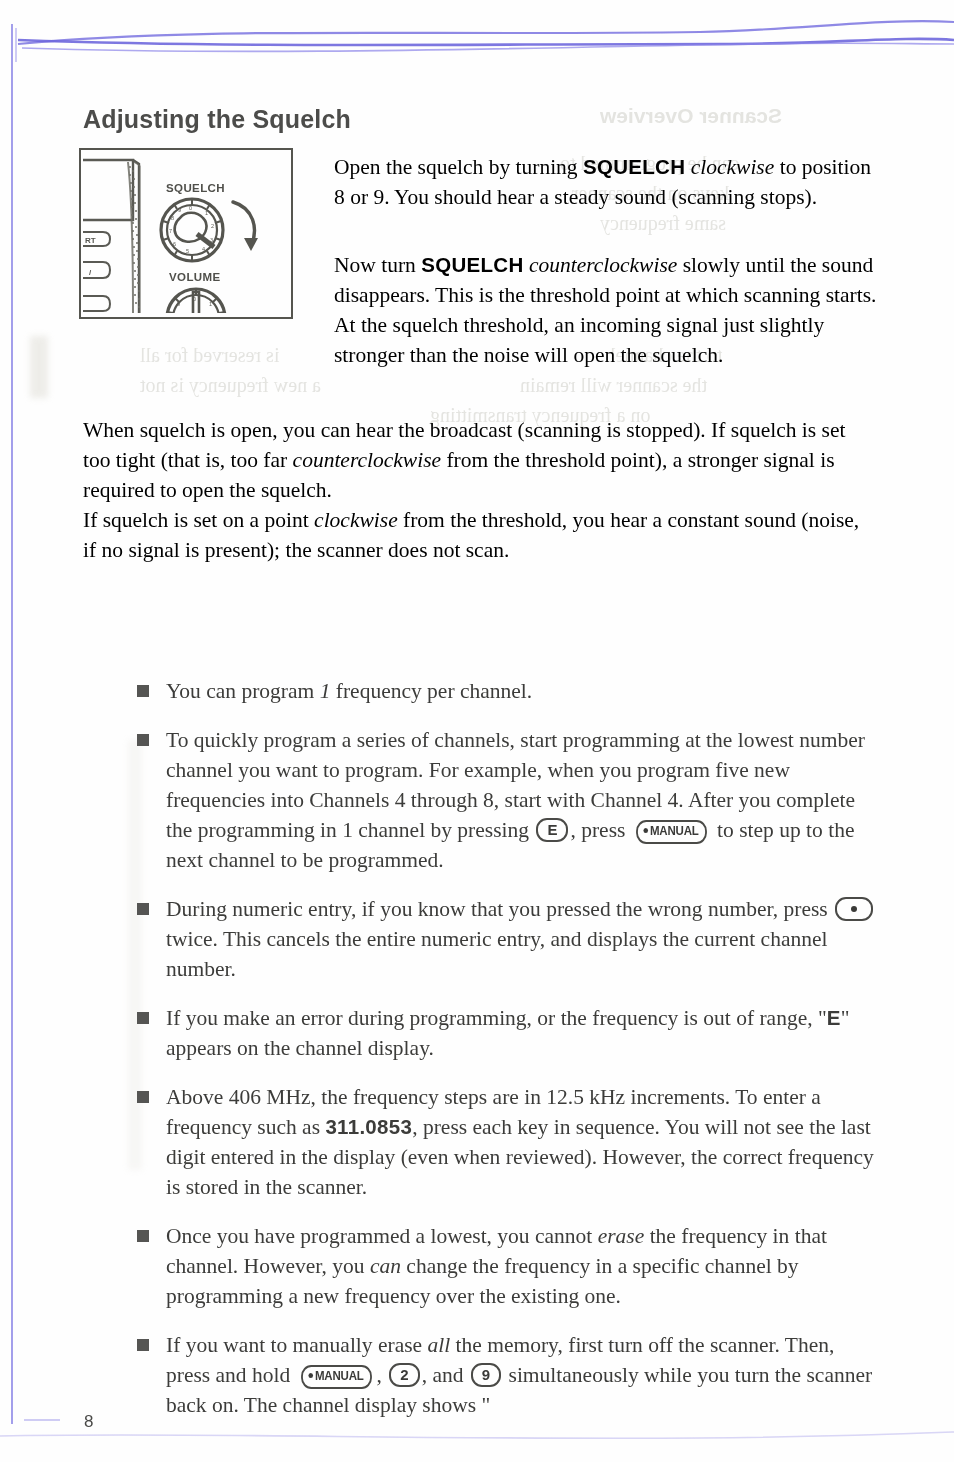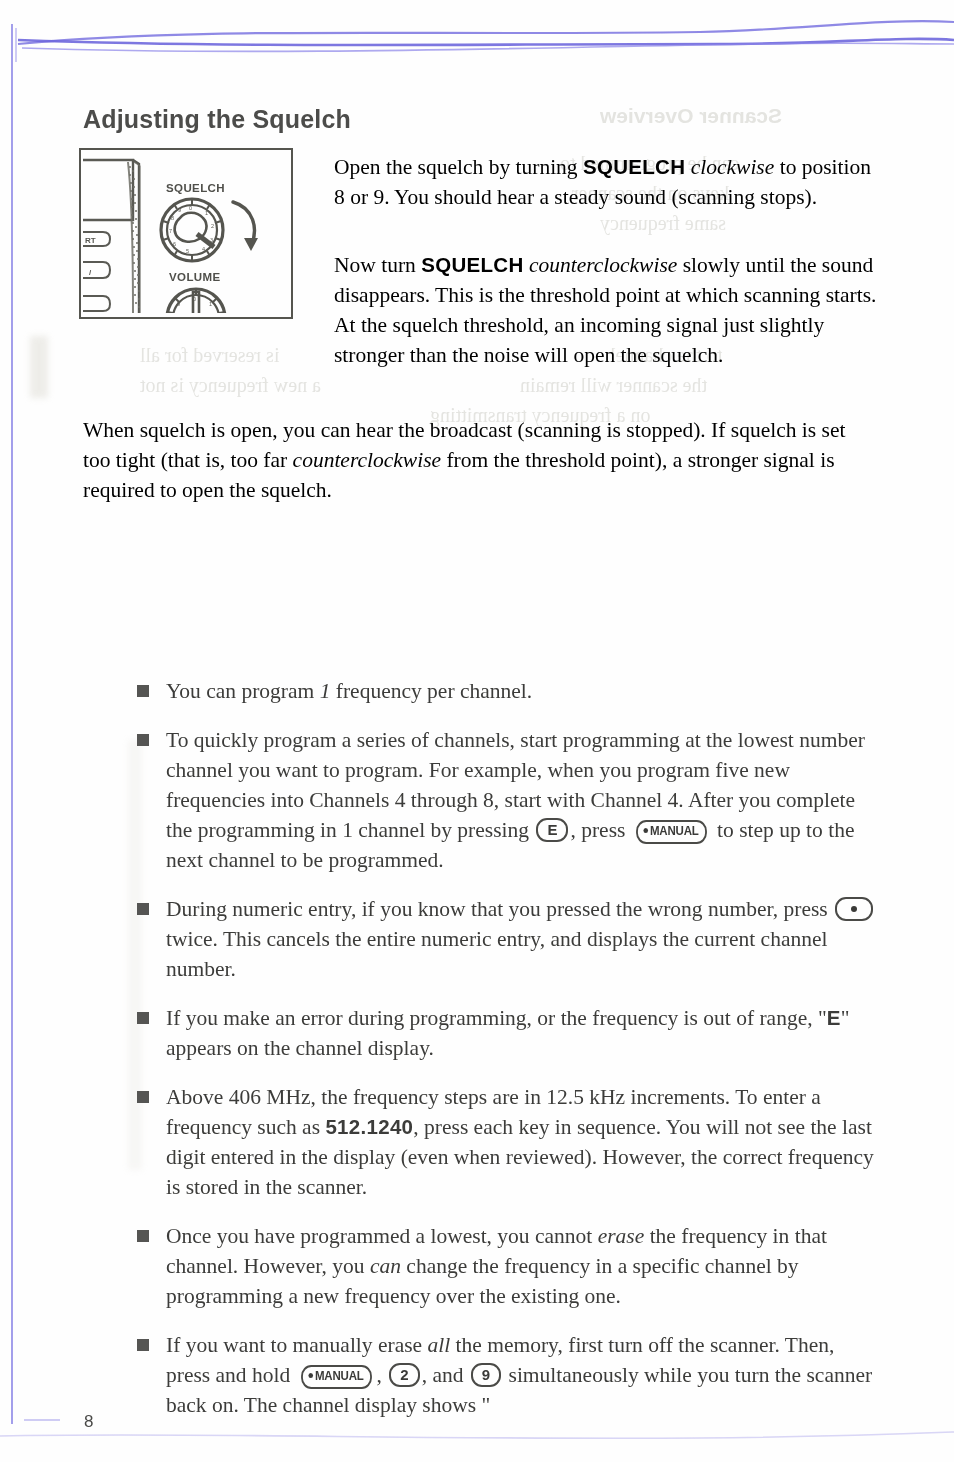--- a/index.html
+++ b/index.html
@@ -371,20 +371,23 @@
     </p>
 
     <p class="body-text" id="para-when">
       <span>When squelch is open, you can hear the broadcast (scanning is stopped).  If squelch is set too tight (that is, too far </span><em class="it">counterclockwise</em><span> from the threshold point), a stronger signal is required to open the squelch.</span>
     </p>
 
     <p class="body-text" id="para-now">
       <span>Now turn </span><span class="sans-bold">SQUELCH</span><span> </span><em class="it">counterclockwise</em><span> slowly until the sound disappears.  This is the threshold point at which scanning starts.  At the squelch threshold, an incoming signal just slightly stronger than the noise will open the squelch.</span>
     </p>
 
+    <p class="body-text" id="para-if">
+      <span>If squelch is set on a point </span><em class="it">clockwise</em><span> from the threshold, you hear a constant sound (noise, if no signal is present); the scanner does not scan.</span>
+    </p>
 
 
     <ul class="tips">
 
       <li>
         <span class="bullet-square"></span>
         <span>You can program </span><em class="it">1</em><span> frequency per channel.</span>
       </li>
 
 
@@ -398,21 +401,21 @@
         <span>During numeric entry, if you know that you pressed the wrong number, press </span><span class="key key-dot"><span class="dot"></span></span><span> twice.  This cancels the entire numeric entry, and displays the current channel number.</span>
       </li>
 
       <li>
         <span class="bullet-square"></span>
         <span>If you make an error during programming, or the frequency is out of range, "</span><span class="sans-bold">E</span><span>" appears on the channel display.</span>
       </li>
 
       <li>
         <span class="bullet-square"></span>
-        <span>Above 406 MHz, the frequency steps are in 12.5 kHz increments.  To enter a frequency such as </span><span class="sans-bold">512.1240</span><span>, press each key in sequence.  You will not see the last digit entered in the display (even when reviewed).  However, the correct frequency is stored in the scanner.</span>
+        <span>Above 406 MHz, the frequency steps are in 12.5 kHz increments.  To enter a frequency such as </span><span class="sans-bold">311.0853</span><span>, press each key in sequence.  You will not see the last digit entered in the display (even when reviewed).  However, the correct frequency is stored in the scanner.</span>
       </li>
 
       <li>
         <span class="bullet-square"></span>
         <span>Once you have programmed a lowest, you cannot </span><em class="it">erase</em><span> the frequency in that channel.  However, you </span><em class="it">can</em><span> change the frequency in a specific channel by programming a new frequency over the existing one.</span>
       </li>
 
       <li>
         <span class="bullet-square"></span>
         <span>If you want to manually erase </span><em class="it">all</em><span> the memory, first turn off the scanner.  Then, press and hold </span><span class="key key-wide"><span class="dot"></span><span>MANUAL</span></span><span>, </span><span class="key">2</span><span>, and </span><span class="key">9</span><span> simultaneously while you turn the scanner back on.  The channel display shows "</span>

